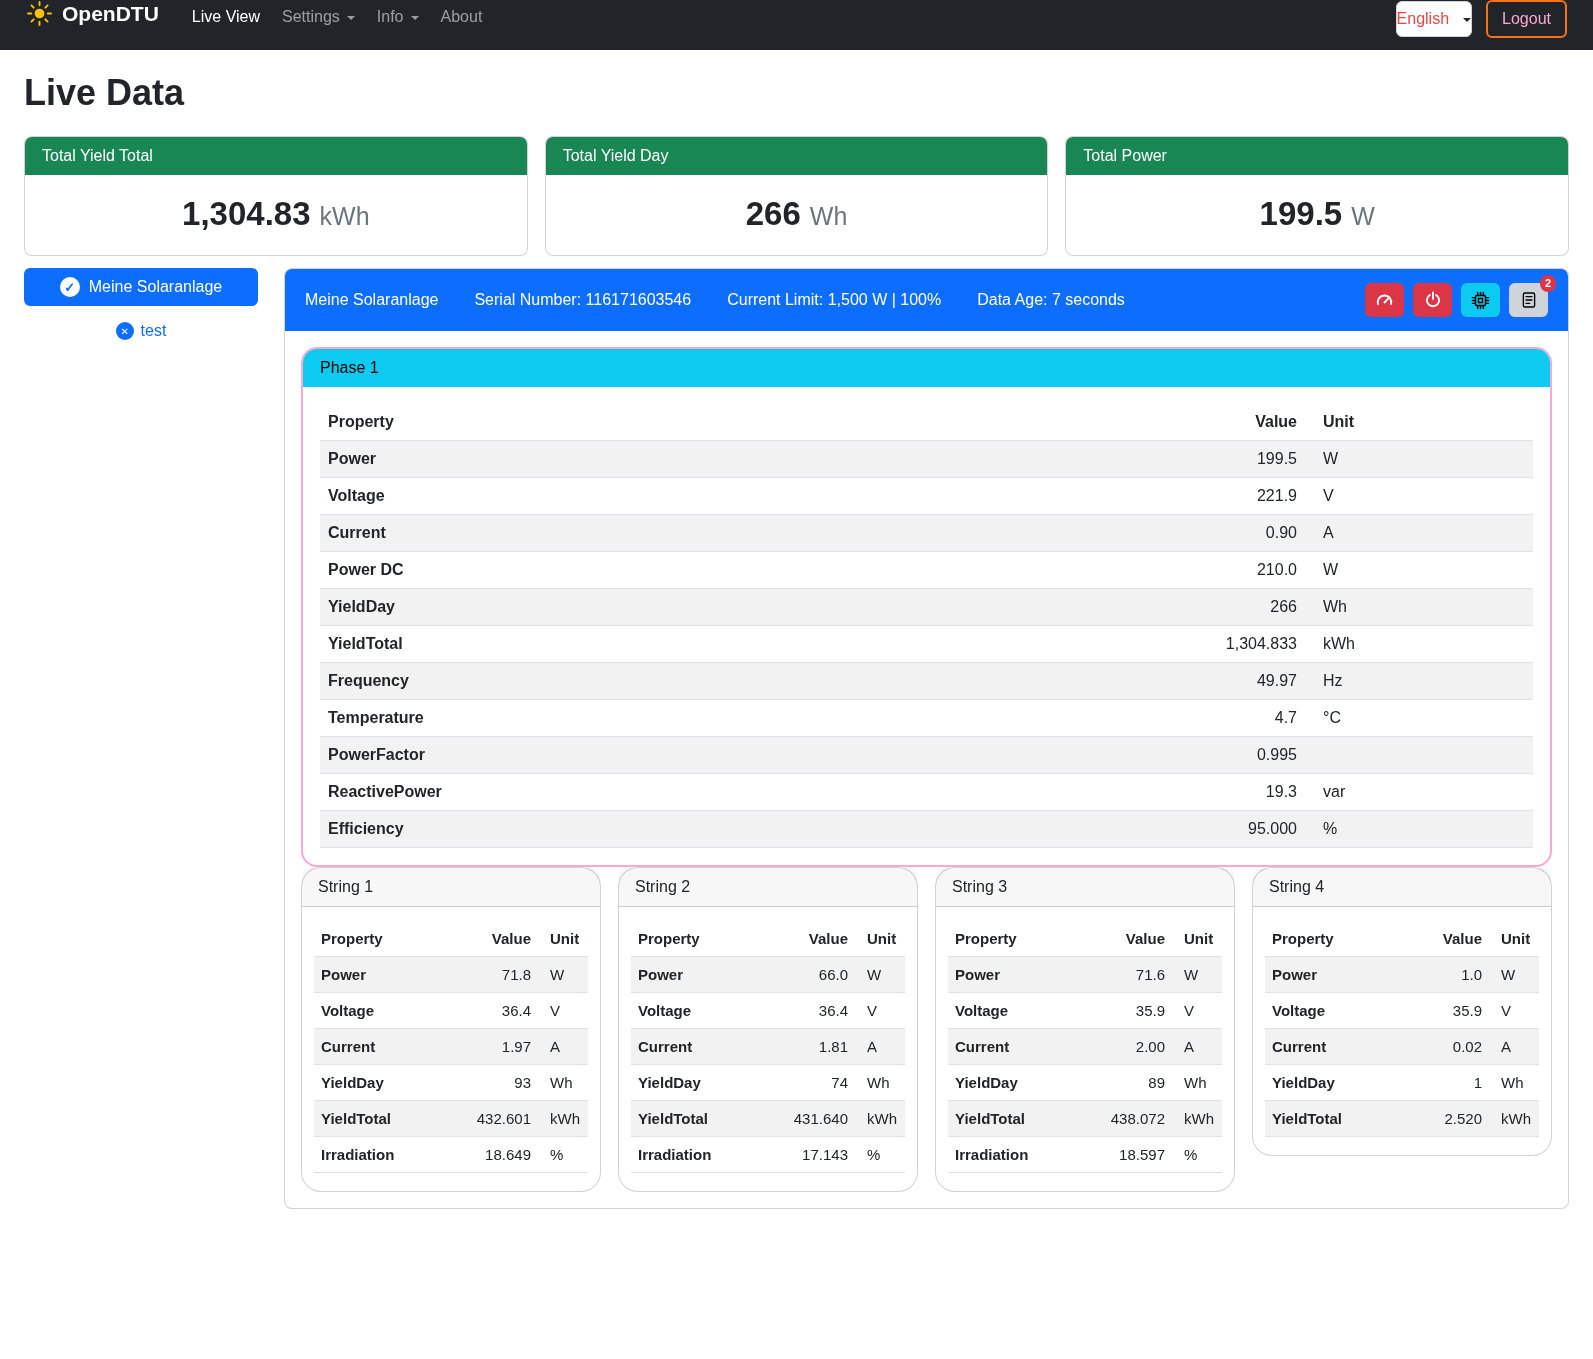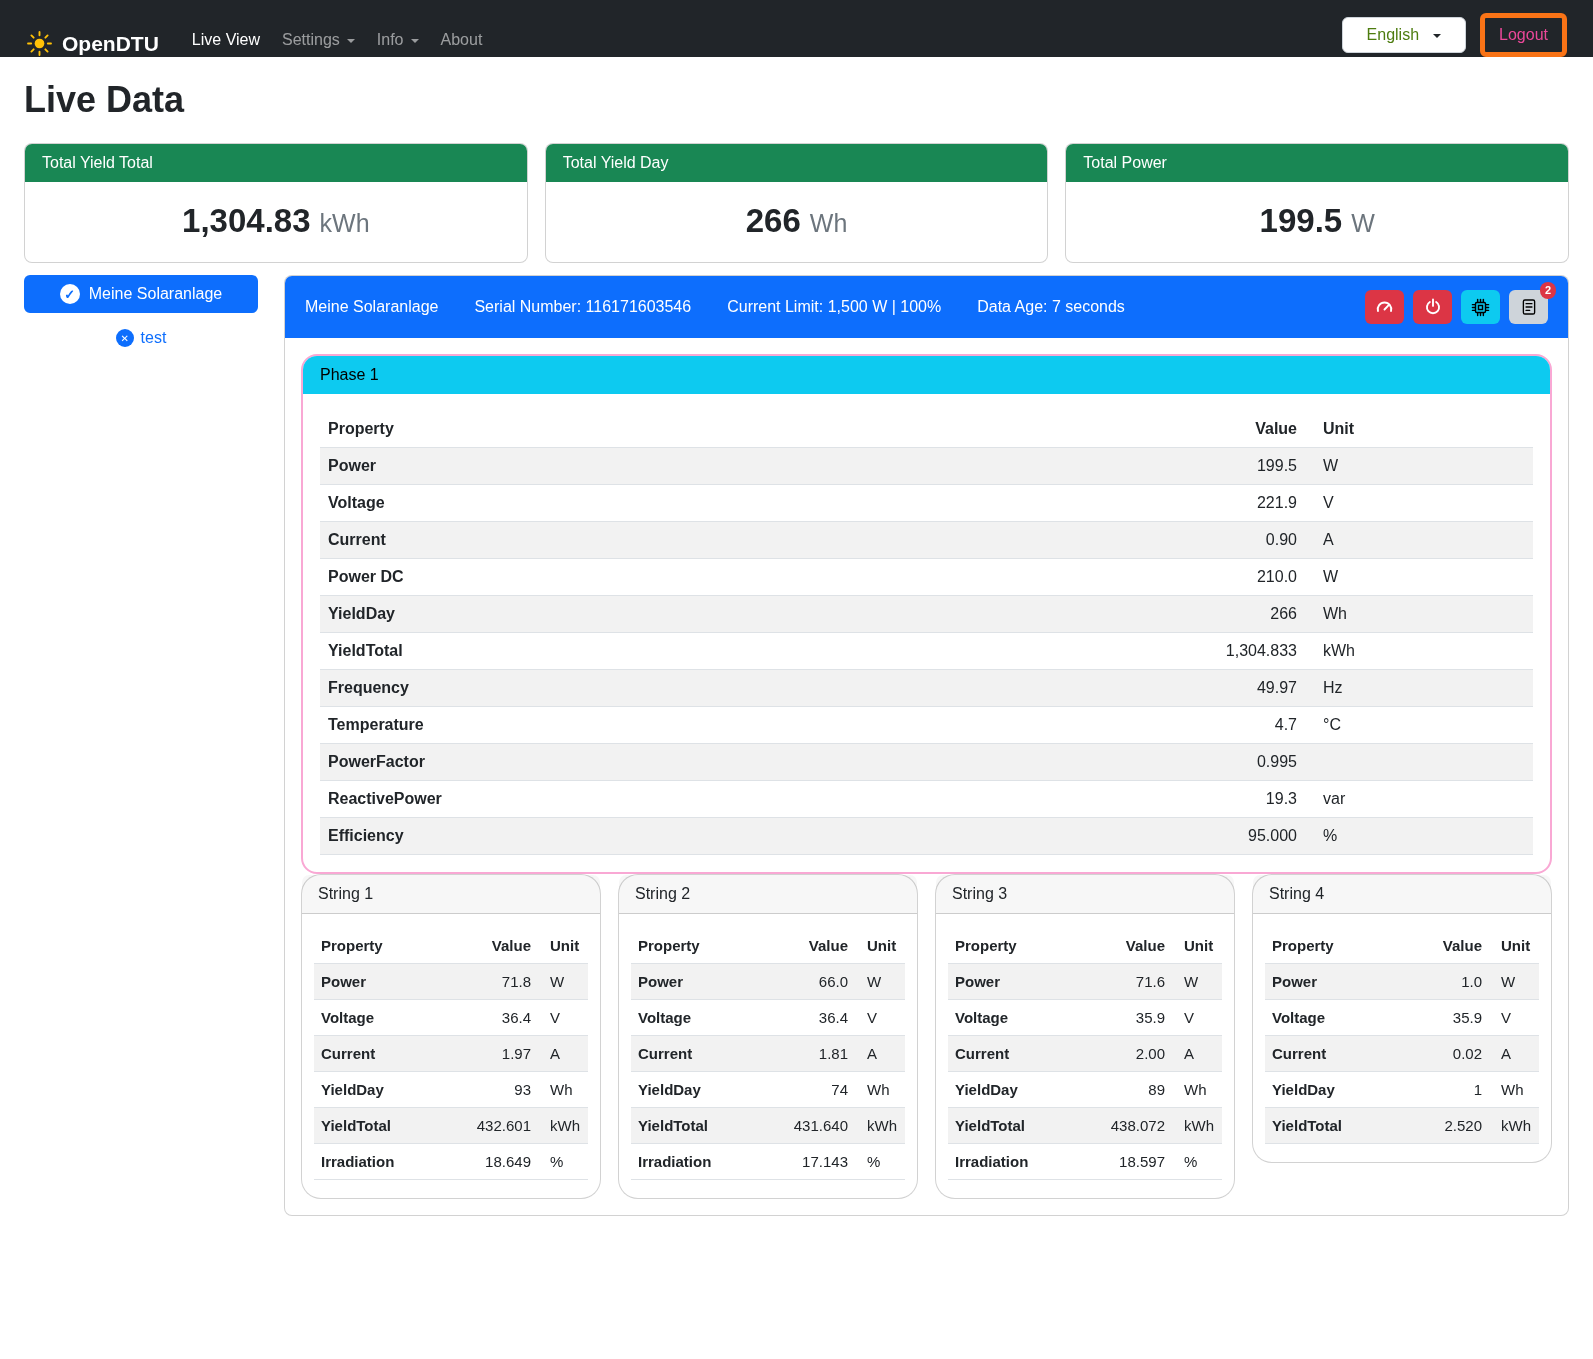--- a/index.html
+++ b/index.html
@@ -4,29 +4,29 @@
 <style>
   * { box-sizing: border-box; margin: 0; padding: 0; }
   body {
     font-family: "Liberation Sans", sans-serif;
     background: #fff;
     color: #212529;
     width: 1593px;
     font-size: 16px;
   }
   
-  .navbar { background:#212529; height:57px; display:flex; align-items:flex-end; padding:0 26px; }
+  .navbar { background:#212529; height:50px; display:flex; align-items:flex-start; padding:0 26px; }
   .brand { display:flex; align-items:center; gap:9px; color:#fff; font-size:21px; font-weight:700; margin-right:22px; cursor:pointer; }
   .nav-link { color:rgba(255,255,255,.55); padding:8px 11px; text-decoration:none; display:flex; align-items:center; gap:7px; cursor:pointer; }
   .nav-link.active { color:#fff; }
   .caret { width:0; height:0; border-left:4px solid transparent; border-right:4px solid transparent; border-top:4px solid currentColor; display:inline-block; margin-top:2px; }
   .nav-right { margin-left:auto; display:flex; gap:14px; align-items:center; }
-  .lang-select { background:#fff; border:1px solid #ced4da; border-radius:6px; padding:8px 24px; display:flex; align-items:center; gap:14px; cursor:pointer; color:#4d7c0f; }
+  .lang-select { background:#fff; border:1px solid #ced4da; border-radius:6px; padding:8px 0; display:flex; align-items:center; gap:14px; cursor:pointer; color:#ef4444; }
   .lang-select .caret { border-top-color:#212529; }
-  .logout-btn { color:#ec4899; border:5px solid #f97316; background:transparent; border-radius:6px; padding:8px 14px; font-size:16px; cursor:pointer; font-family:inherit; }
+  .logout-btn { color:#f9a8d4; border:2px solid #f97316; background:transparent; border-radius:6px; padding:8px 14px; font-size:16px; cursor:pointer; font-family:inherit; }
   
   .container { padding: 14px 24px 26px; }
   .page-title { font-size: 36px; font-weight: 700; margin: 8px 0 22px; }
   
   .summary-row { display:flex; gap:17px; margin-bottom:12px; }
   .summary-card { flex:1; border:1px solid rgba(0,0,0,.175); border-radius:8px; overflow:hidden; background:#fff; }
   .summary-card-header { background:#198754; color:#fff; padding:10px 17px; }
   .summary-card-body { padding:20px 16px 22px; text-align:center; }
   .summary-value { font-size:33px; font-weight:700; }
   .summary-unit { font-size:25px; color:#6c757d; margin-left:9px; font-weight:400; }

